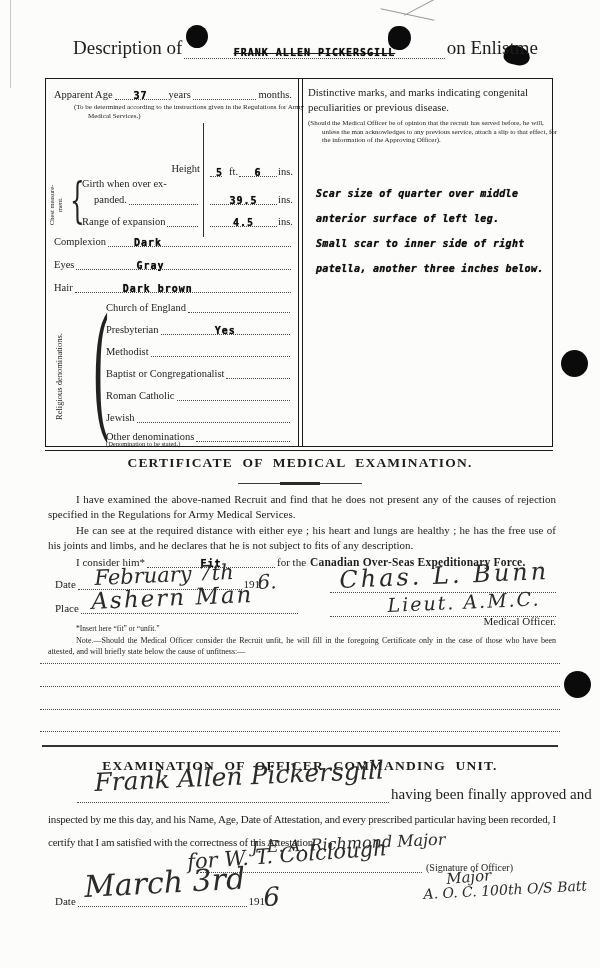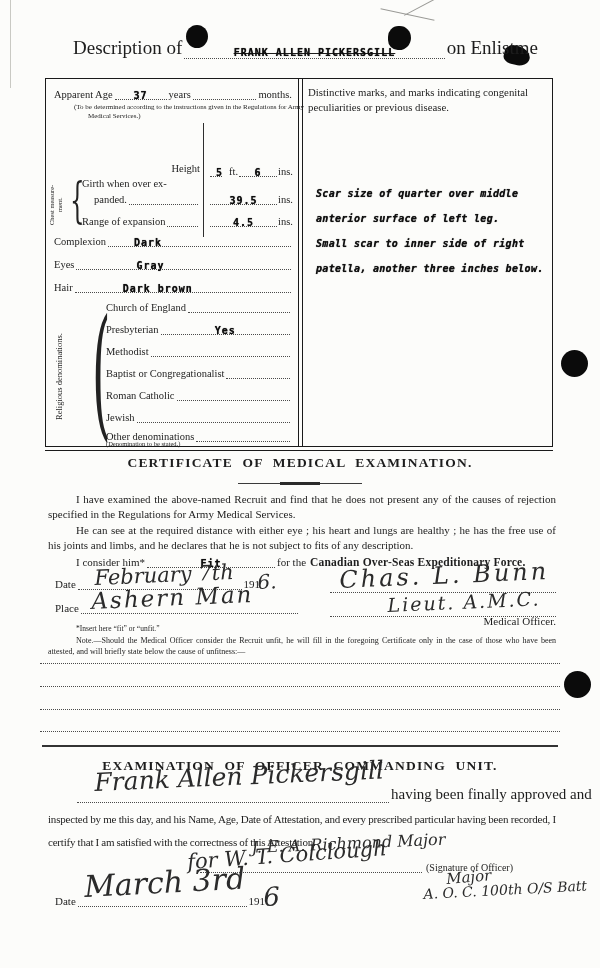--- a/index.html
+++ b/index.html
@@ -172,20 +172,21 @@
     </div>
     <div class="abs row" style="left:60px;top:349px;width:186px;">
       <span class="lbl">Other denominations</span>
       <span class="dots">
           <span class="typed tc"></span>
         </span>
     </div>
     <div class="abs" style="left:60px;top:361px;font-size:6.5px;">(Denomination to be stated.)</div>
 
     <div class="abs" style="left:262px;top:6px;width:240px;font-size:10.8px;line-height:15px;">Distinctive marks, and marks indicating congenital peculiarities or previous disease.</div>
+    <div class="abs sp hang" style="left:262px;top:40px;width:238px;">(Should the Medical Officer be of opinion that the recruit has served before, he will, unless the man acknowledges to any previous service, attach a slip to that effect, for the information of the Approving Officer).</div>
     <div class="abs" style="left:270px;top:102px;">
       <div class="marks">Scar size of quarter over middle</div>
       <div class="marks">anterior surface of left leg.</div>
       <div class="marks">Small scar to inner side of right</div>
       <div class="marks">patella, another three inches below.</div>
     </div>
   </div>
 
   <div class="abs sect-title" style="left:0;top:455px;width:600px;">CERTIFICATE OF MEDICAL EXAMINATION.</div>
   <div class="abs" style="left:238px;top:483px;width:124px;border-top:1px solid #3a3a3a;">

